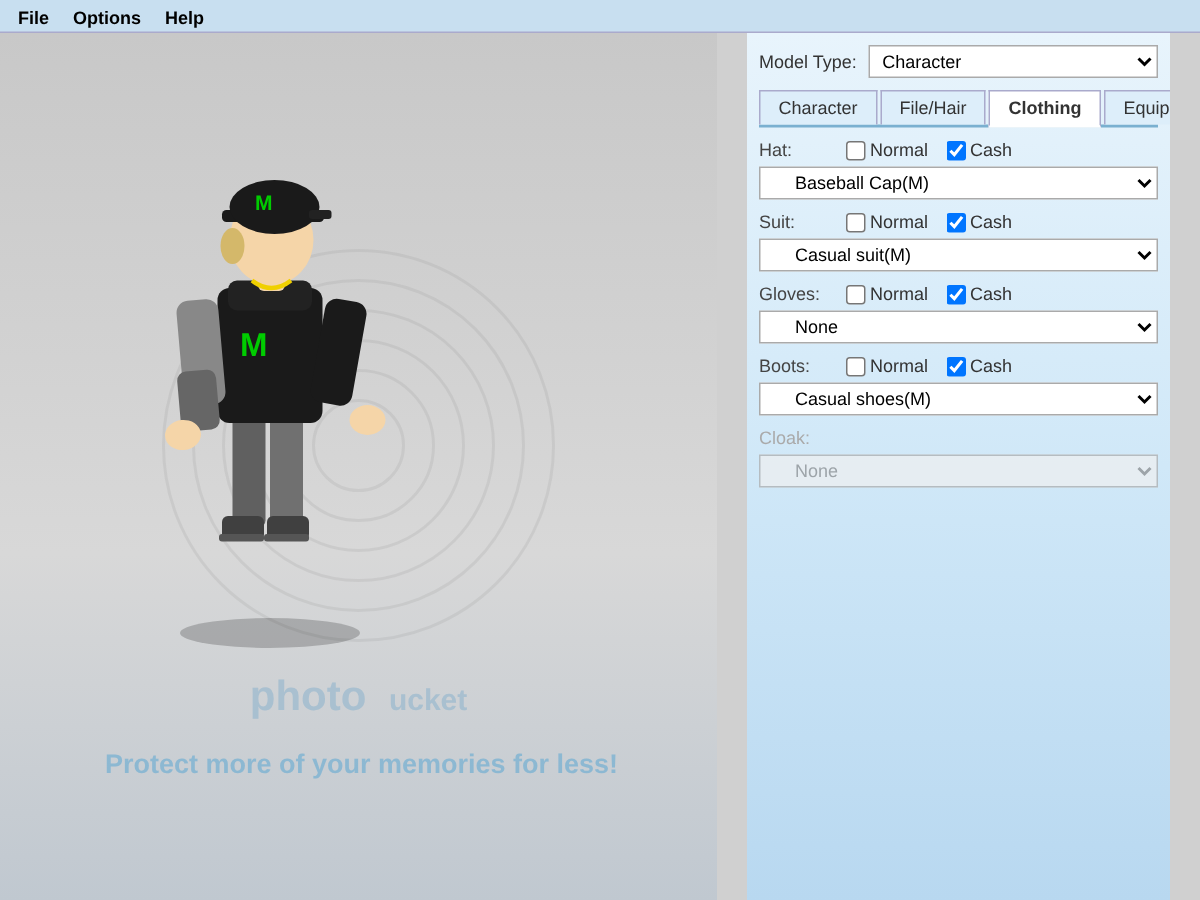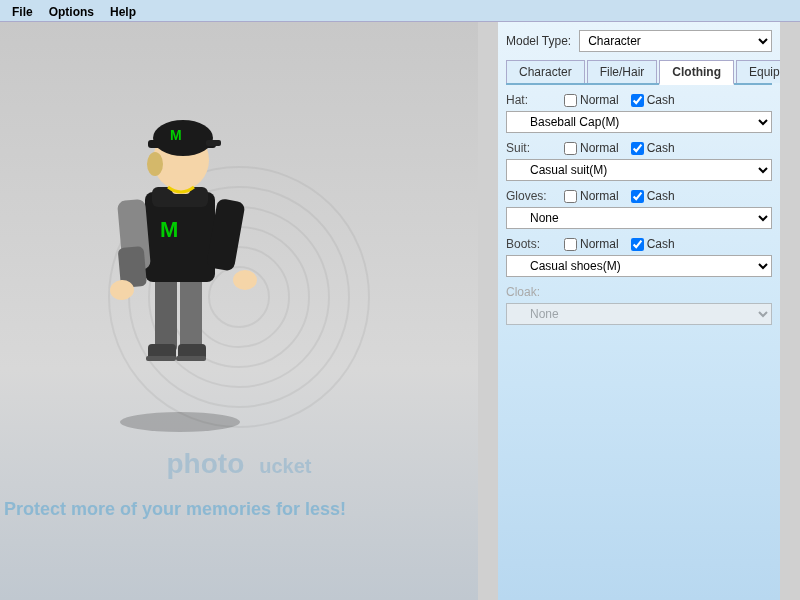--- a/index.html
+++ b/index.html
@@ -57,21 +57,21 @@
       font-size: 14px;
       font-weight: bold;
       pointer-events: none;
     }
 
     .protect-text {
       position: absolute;
       bottom: 80px;
       left: 4px;
       right: 0;
-      text-align: left;
+      text-align: center;
       color: rgba(100, 170, 210, 0.6);
       font-size: 18px;
       font-weight: bold;
       pointer-events: none;
     }
 
     
     .spiral-decoration {
       position: absolute;
       width: 280px;

